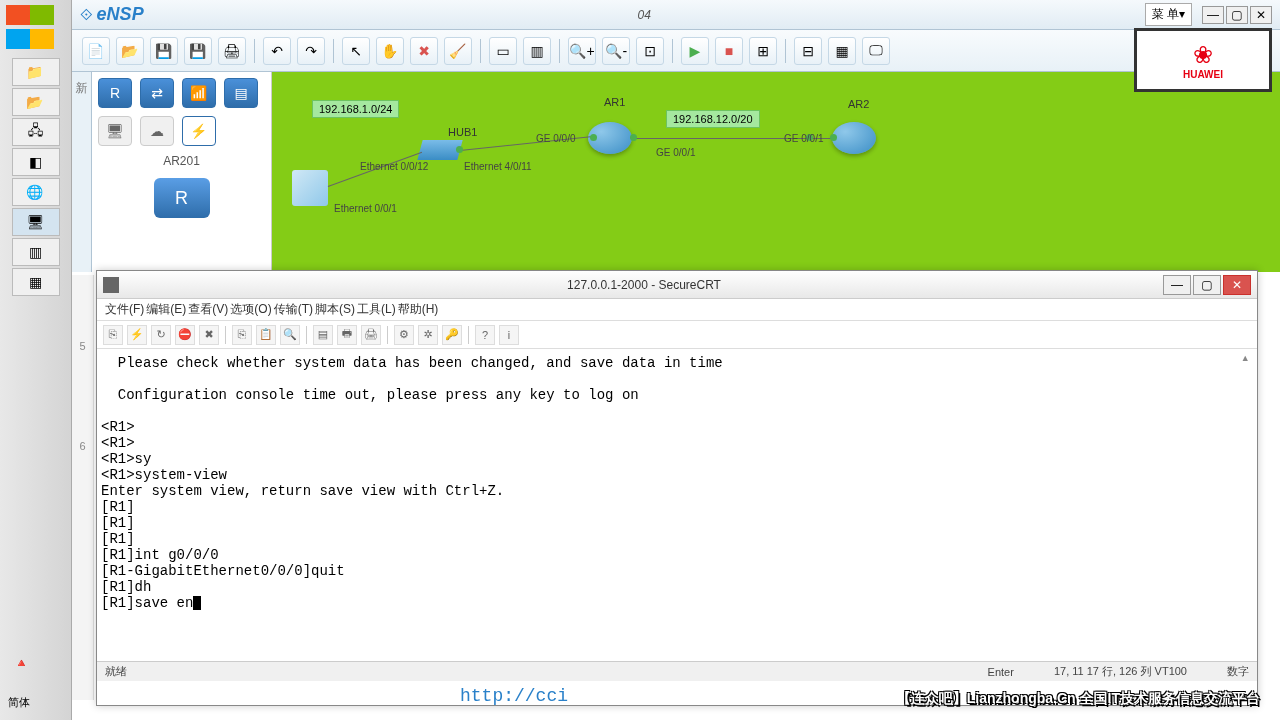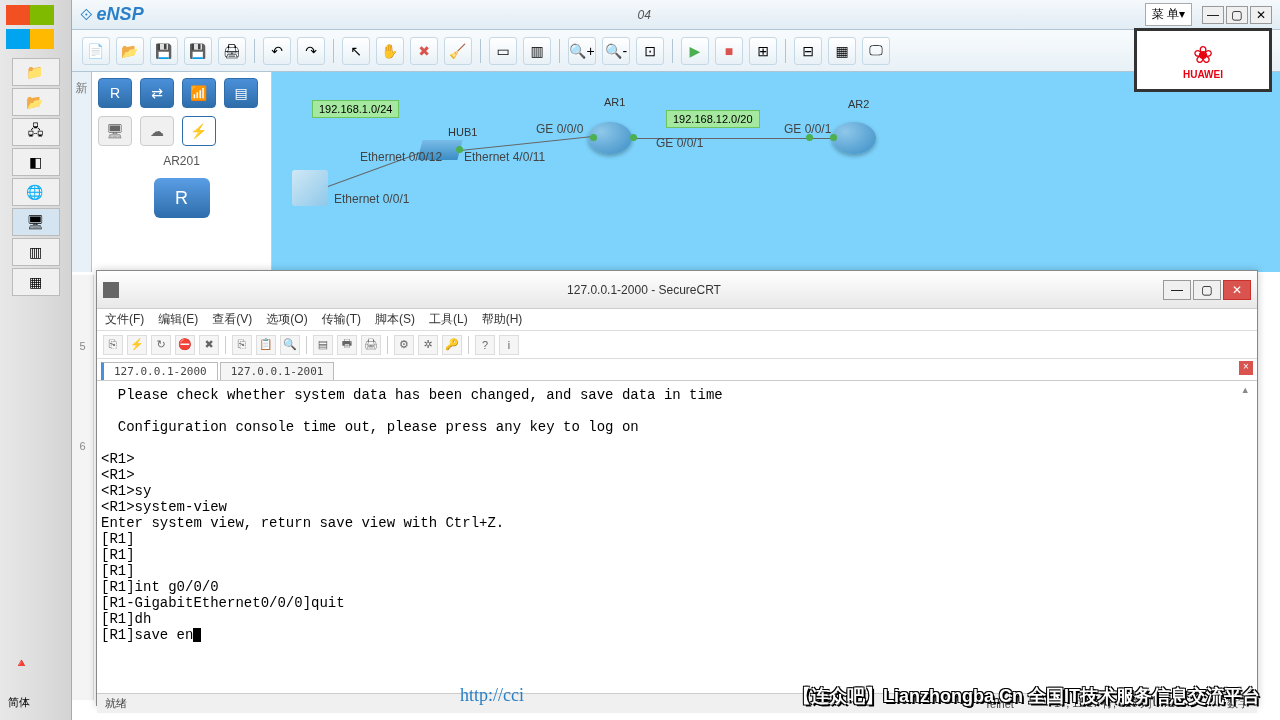--- a/index.html
+++ b/index.html
@@ -30,54 +30,54 @@
 .ensp-side { width: 20px; background: #e8f1f7; border-right: 1px solid #b0c4d4; display: flex; flex-direction: column; align-items: center; padding-top: 8px; gap: 30px; color: #777; }
 .ensp-palette { width: 180px; background: #fff; border-right: 1px solid #ccc; }
 .palette-title { height: 22px; text-align: center; line-height: 22px; background: #f5f9fc; border-bottom: 1px solid #ddd; color: #555; }
 .palette-icons { display: flex; flex-wrap: wrap; padding: 6px; gap: 8px; }
 .picon { width: 34px; height: 30px; background: linear-gradient(to bottom, #4a90d9, #2e6daa); border-radius: 4px; display: flex; align-items: center; justify-content: center; color: #fff; font-size: 14px; border: 1px solid #2e6daa; }
 .picon.light { background: #f0f0f0; border-color: #ccc; color: #666; }
 .picon.lightning { background: #fff; }
 .palette-label { text-align: center; color: #555; padding: 2px 0; }
 .palette-big { width: 56px; height: 40px; margin: 8px auto; background: linear-gradient(to bottom, #5a9ee5, #2e6daa); border-radius: 6px; display: flex; align-items: center; justify-content: center; color: #fff; font-size: 18px; }
 
-.canvas { flex: 1; background: #7dd3fc; position: relative; }
+.canvas { flex: 1; background: #84cc16; position: relative; }
 .net-label { position: absolute; background: #a5e89f; border: 1px solid #6cc45f; padding: 2px 6px; font-size: 11px; }
 .dev-label { position: absolute; font-size: 11px; color: #333; }
-.port-label { position: absolute; font-size: 12px; color: #444; }
+.port-label { position: absolute; font-size: 10px; color: #444; margin-top: 11px; }
 .router { position: absolute; width: 44px; height: 32px; background: radial-gradient(ellipse at 30% 30%, #8fc8ea, #3a8dc5); border-radius: 50%; box-shadow: 0 2px 4px rgba(0,0,0,0.3); }
 .hub { position: absolute; width: 40px; height: 20px; background: linear-gradient(to bottom, #7abce8, #3a8dc5); transform: skewX(-15deg); }
 .pc { position: absolute; width: 36px; height: 36px; background: linear-gradient(135deg, #d0e8f5, #8fc8ea); border-radius: 3px; }
 .line { position: absolute; background: #666; height: 1px; transform-origin: left center; }
 .dot-green { position: absolute; width: 7px; height: 7px; background: #4caf50; border-radius: 50%; }
 
 
 .crt { position: absolute; left: 96px; top: 270px; width: 1162px; height: 436px; background: #fff; border: 1px solid #888; box-shadow: 0 0 8px rgba(0,0,0,0.2); }
-.crt-title { height: 38px; background: linear-gradient(to bottom, #fff, #e8e8e8); border-bottom: 1px solid #ccc; display: flex; align-items: center; padding: 0 6px; }
+.crt-title { height: 28px; background: linear-gradient(to bottom, #fff, #e8e8e8); border-bottom: 1px solid #ccc; display: flex; align-items: center; padding: 0 6px; }
 .crt-title .icon { width: 16px; height: 16px; background: #666; margin-right: 8px; }
 .crt-title .txt { flex: 1; text-align: center; color: #333; }
 .crt-title .wbtn { width: 28px; height: 20px; border: 1px solid #999; margin-left: 2px; text-align: center; line-height: 18px; background: #f0f0f0; }
 .crt-title .wbtn.close { background: #d9534f; color: #fff; border-color: #c9302c; }
-.crt-menu { height: 22px; border-bottom: 1px solid #ddd; padding: 0 8px; display: flex; align-items: center; gap: 14px; color: #333; }
+.crt-menu { height: 22px; border-bottom: 1px solid #ddd; padding: 0 8px; display: flex; align-items: center; gap: 2px; color: #333; }
 .crt-tb { height: 28px; border-bottom: 1px solid #ddd; padding: 0 6px; display: flex; align-items: center; gap: 4px; }
 .ctbtn { width: 20px; height: 20px; background: #f5f5f5; border: 1px solid #ddd; display: flex; align-items: center; justify-content: center; font-size: 11px; color: #666; }
 .ctsep { width: 1px; height: 18px; background: #ccc; margin: 0 2px; }
 .crt-tabs { height: 22px; border-bottom: 1px solid #ccc; display: flex; align-items: flex-end; padding: 0 4px; position: relative; }
 .ctab { padding: 2px 10px; border: 1px solid #bbb; border-bottom: none; background: #f5f5f5; margin-right: 2px; font-size: 11px; font-family: monospace; color: #444; }
 .ctab.active { background: #fff; border-left: 3px solid #4a90d9; }
 .ctab-close { position: absolute; right: 4px; top: 2px; width: 14px; height: 14px; background: #d9534f; color: #fff; text-align: center; line-height: 12px; font-size: 10px; }
 .crt-term { height: 312px; background: #fff; padding: 6px 4px; font-family: "Courier New", monospace; font-size: 14px; color: #000; white-space: pre; overflow: hidden; position: relative; }
 .cursor { display: inline-block; width: 8px; height: 14px; background: #000; vertical-align: middle; }
 .scroll-up { position: absolute; right: 2px; top: 0; width: 14px; color: #888; }
 .crt-status { height: 20px; border-top: 1px solid #ccc; background: #f0f0f0; display: flex; align-items: center; padding: 0 8px; font-size: 11px; color: #444; gap: 40px; }
 .crt-status .fill { flex: 1; }
 
 
-.overlay-url { position: absolute; bottom: 14px; left: 460px; color: #2980c9; font-size: 18px; font-family: Liberation Serif, serif; margin-top: 34px; }
-.overlay-txt { position: absolute; bottom: 12px; right: 20px; color: #fff; font-size: 18px; font-weight: bold; text-shadow: 2px 2px 0 #000, -1px -1px 0 #000, 1px -1px 0 #000, -1px 1px 0 #000; }
+.overlay-url { position: absolute; bottom: 14px; left: 460px; color: #2980c9; font-size: 18px; font-family: Liberation Mono, monospace; margin-top: 34px; }
+.overlay-txt { position: absolute; bottom: 12px; right: 20px; color: #fff; font-size: 14px; font-weight: bold; text-shadow: 2px 2px 0 #000, -1px -1px 0 #000, 1px -1px 0 #000, -1px 1px 0 #000; }
 
 
 .slide-strip { position: absolute; left: 72px; top: 100px; width: 22px; height: 600px; background: #f4f4f4; border-right: 1px solid #ddd; }
 .slide-num { height: 100px; text-align: center; padding-top: 40px; color: #888; font-size: 11px; }
 </style>
 </head>
 <body>
 
 <div class="taskbar">
   <div class="tb-logo">
@@ -227,44 +227,39 @@
     <div class="ctbtn">🖶</div>
     <div class="ctbtn">🖨</div>
     <div class="ctsep"></div>
     <div class="ctbtn">⚙</div>
     <div class="ctbtn">✲</div>
     <div class="ctbtn">🔑</div>
     <div class="ctsep"></div>
     <div class="ctbtn">?</div>
     <div class="ctbtn">ℹ</div>
   </div>
-  <div class="crt-tabs">
-    <div class="ctab active">127.0.0.1-2000</div>
-    <div class="ctab">127.0.0.1-2001</div>
-    <div class="ctab-close">×</div>
-  </div>
   <div class="crt-term"><div class="scroll-up">▴</div><span>  Please check whether system data has been changed, and save data in time</span>
 <span></span>
 <span>  Configuration console time out, please press any key to log on</span>
 <span></span>
 <span>&lt;R1&gt;</span>
 <span>&lt;R1&gt;</span>
 <span>&lt;R1&gt;sy</span>
 <span>&lt;R1&gt;system-view</span>
 <span>Enter system view, return save view with Ctrl+Z.</span>
 <span>[R1]</span>
 <span>[R1]</span>
 <span>[R1]</span>
 <span>[R1]int g0/0/0</span>
 <span>[R1-GigabitEthernet0/0/0]quit</span>
 <span>[R1]dh</span>
 <span>[R1]save en</span><span class="cursor"></span></div>
   <div class="crt-status">
     <span>就绪</span>
     <span class="fill"></span>
-    <span>Telnet</span>
+    <span>Enter</span>
     <span>17, 11   17 行, 126 列  VT100</span>
     <span>数字</span>
   </div>
 </div>
 
 <div class="overlay-url">http://cci</div>
 <div class="overlay-txt">【连众吧】Lianzhongba.Cn 全国IT技术服务信息交流平台</div>
 
 </body></html>

